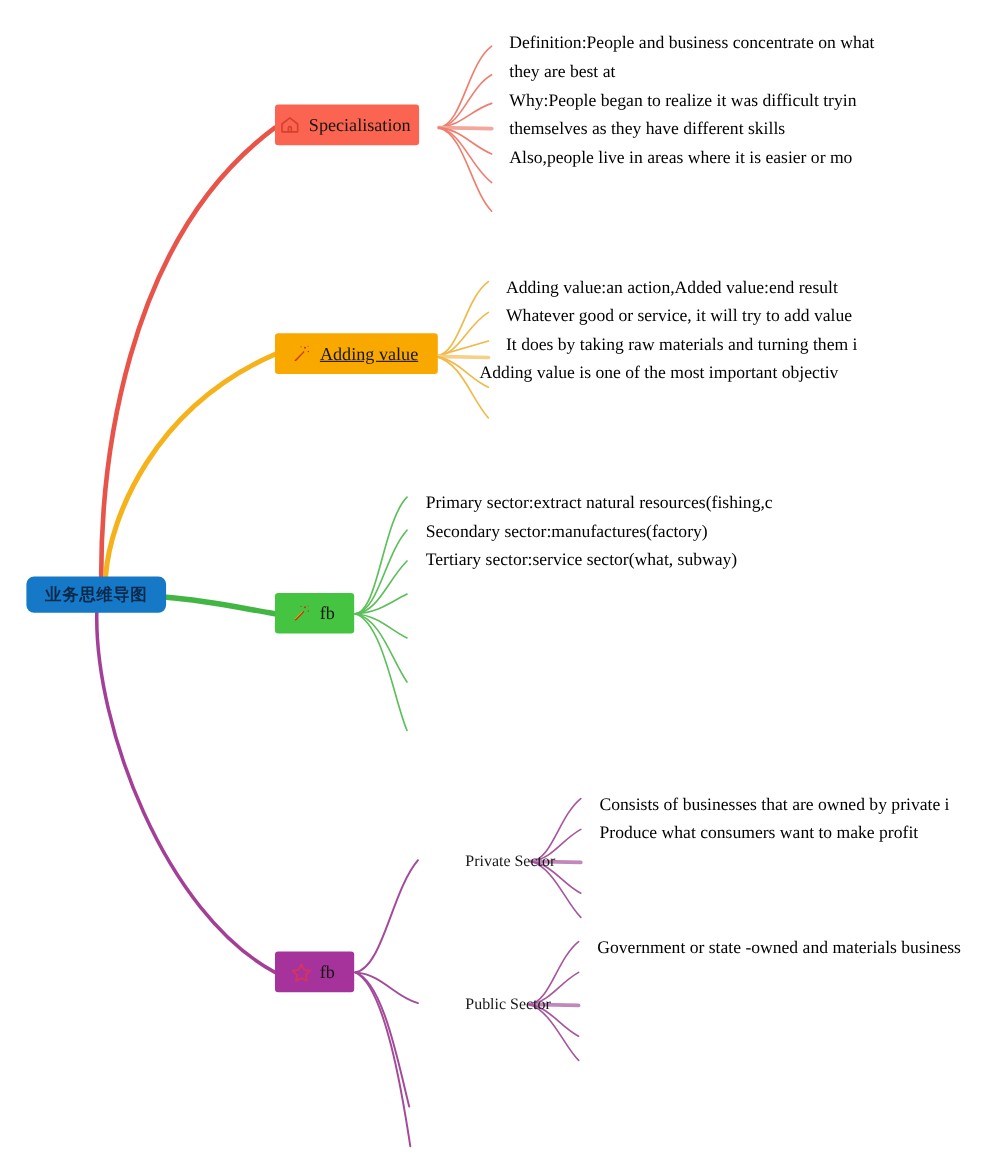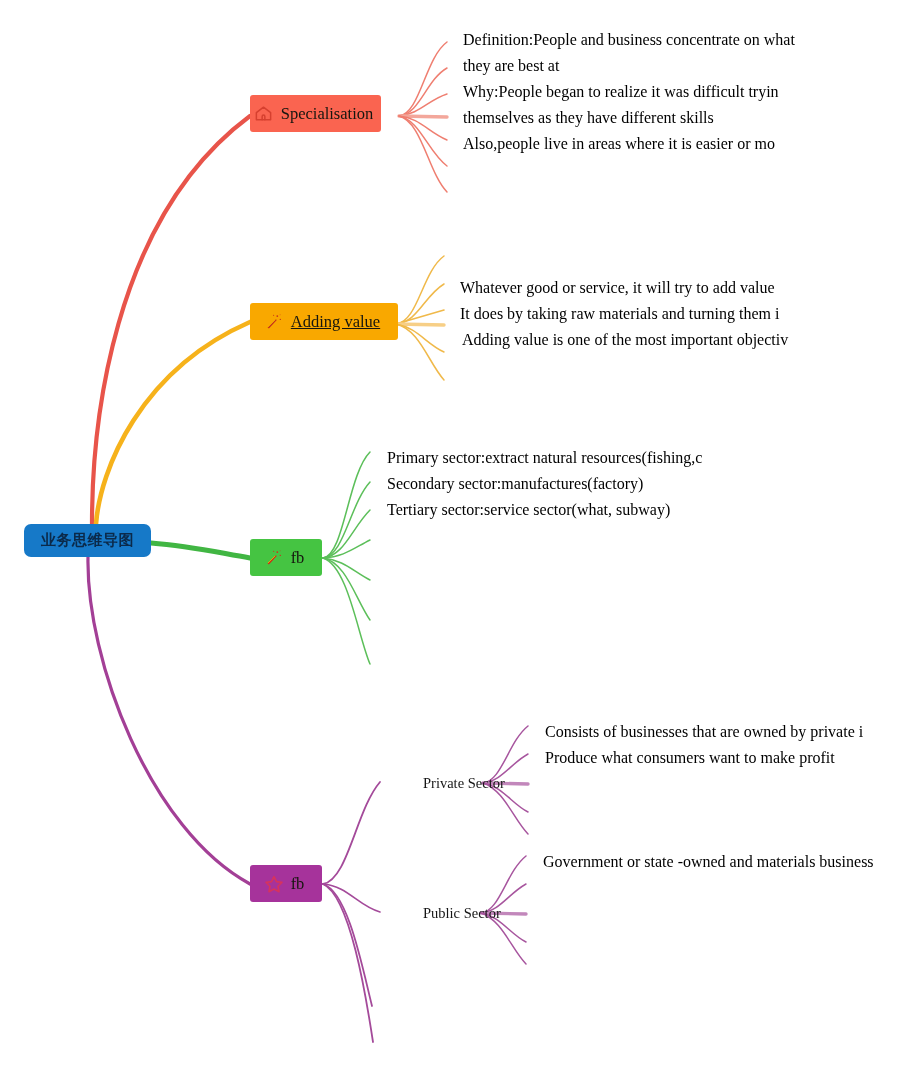--- a/index.html
+++ b/index.html
@@ -167,23 +167,24 @@
         <path d="M5 19 L14 10" stroke="#f2a900" stroke-width="1.1"></path>
         <circle cx="16.8" cy="5.2" r="1.15" fill="#c8341a"></circle>
         <circle cx="20.6" cy="9.4" r="0.85" fill="#c8341a"></circle>
         <circle cx="12.2" cy="4.2" r="0.7" fill="#c8341a"></circle>
         <circle cx="20.3" cy="3.6" r="0.6" fill="#c8341a"></circle>
       </svg>
     </span>
     <span>Adding value</span>
   </div>
 
+  <div class="leaf" style="left:460px;top:254px">Adding value:an action,Added value:end result</div>
   <div class="leaf" style="left:460px;top:280px">Whatever good or service, it will try to add value</div>
   <div class="leaf" style="left:460px;top:306px">It does by taking raw materials and turning them i</div>
-  <div class="leaf" style="left:462px;top:332px">Adding value is one of the most important objectiv</div>
+  <div class="leaf" style="left:436px;top:332px">Adding value is one of the most important objectiv</div>
 
   <div class="node topic" id="topic-fb-green">
     <span class="ic">
       <svg width="19" height="19" viewBox="0 0 24 24">
         <path d="M4.5 19.5 L15 9 l1.2 1.2 L6.2 20.7 Z" fill="#c8341a"></path>
         <path d="M5 19 L14 10" stroke="#f2a900" stroke-width="1.1"></path>
         <circle cx="16.8" cy="5.2" r="1.15" fill="#c8341a"></circle>
         <circle cx="20.6" cy="9.4" r="0.85" fill="#c8341a"></circle>
         <circle cx="12.2" cy="4.2" r="0.7" fill="#c8341a"></circle>
         <circle cx="20.3" cy="3.6" r="0.6" fill="#c8341a"></circle>

